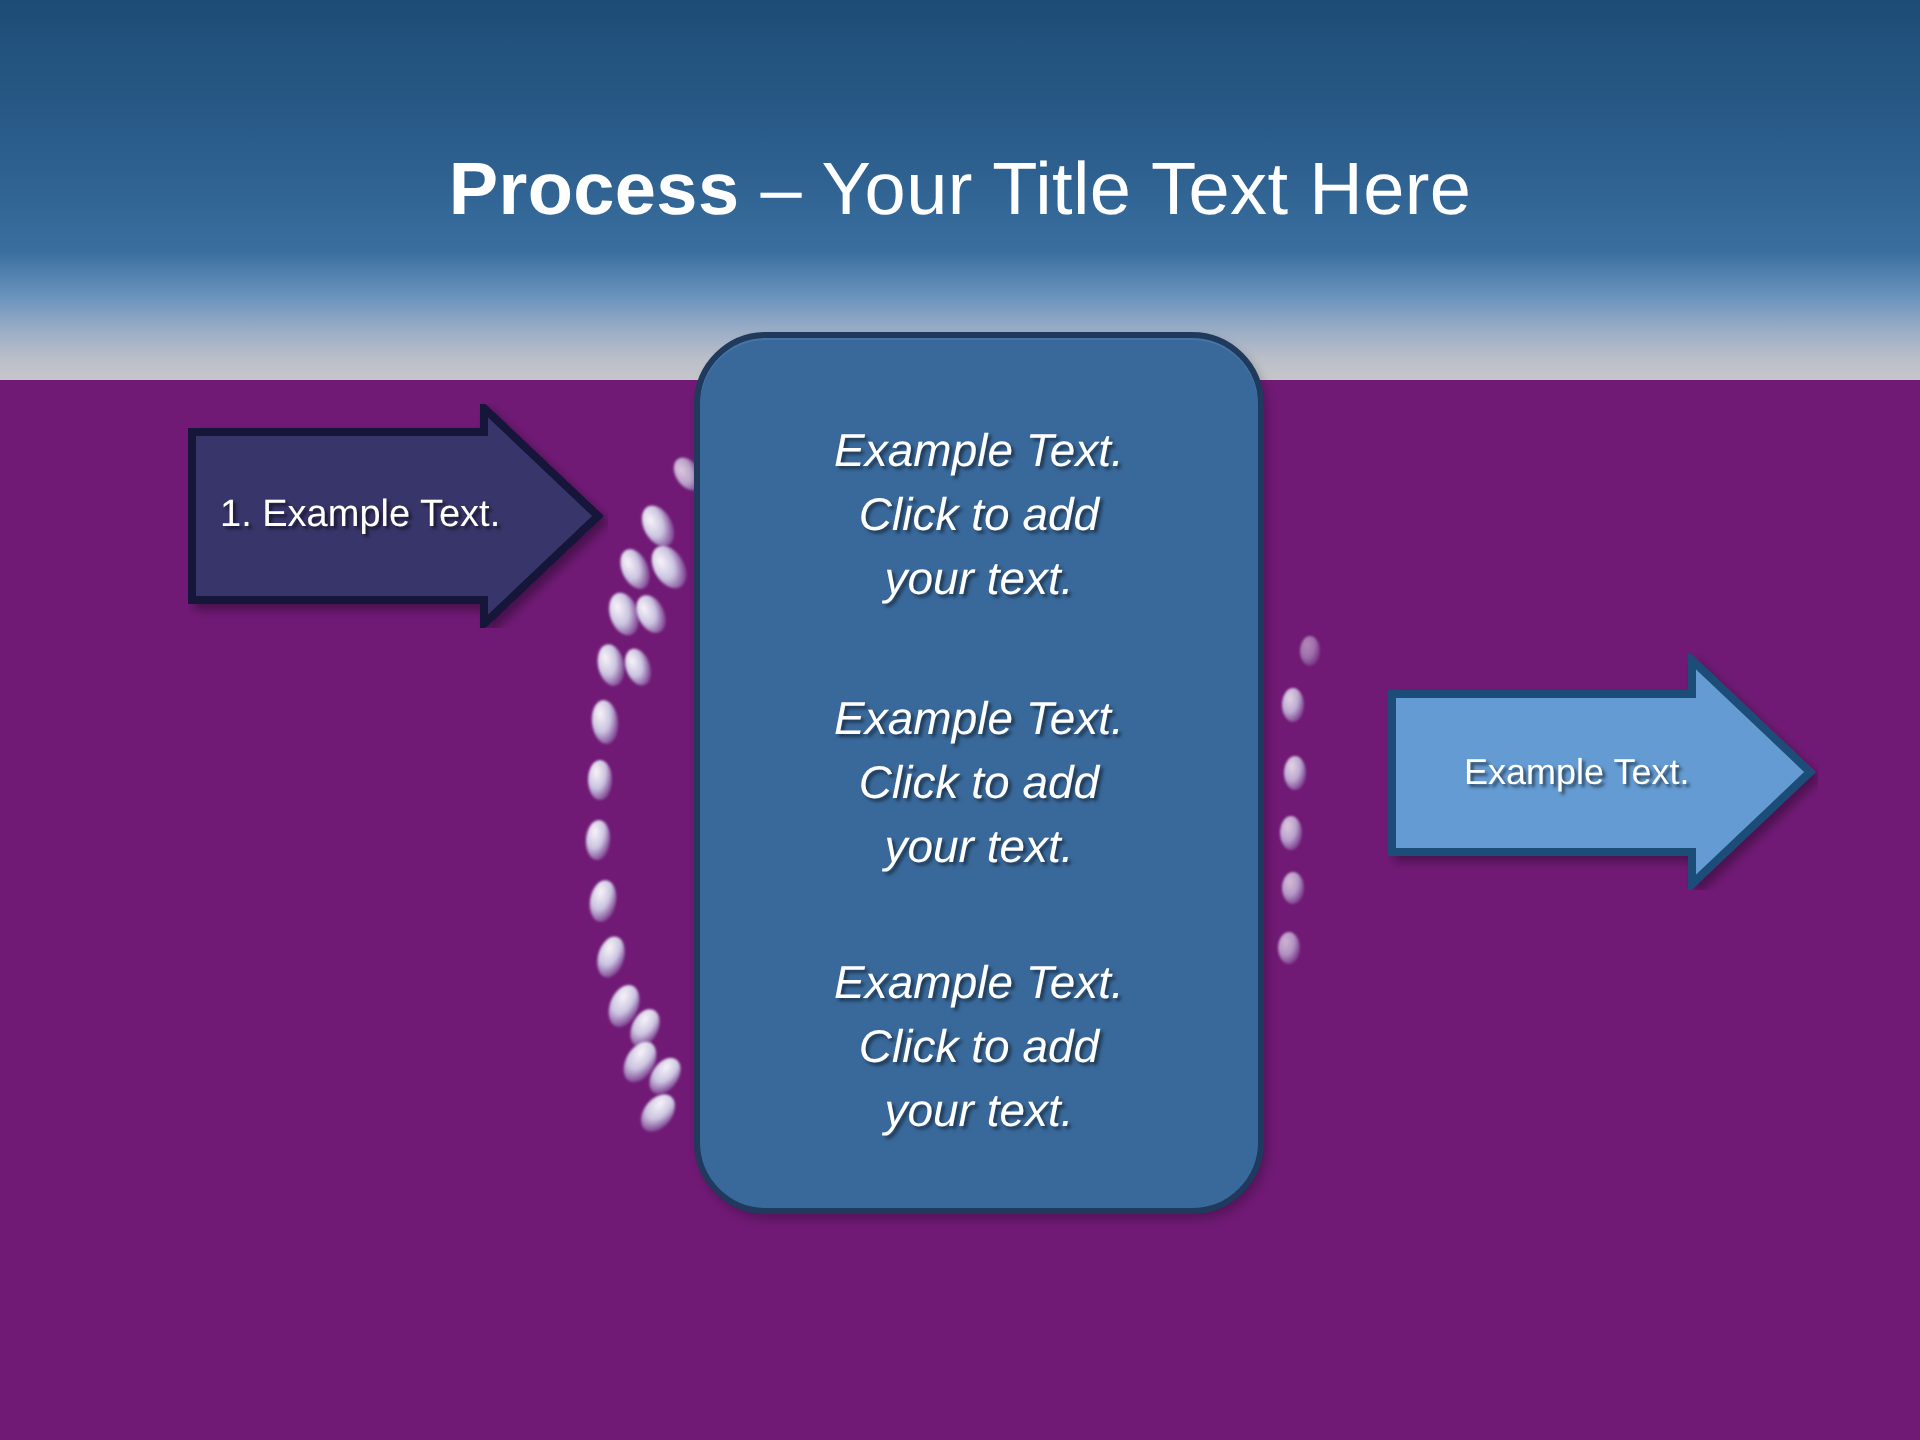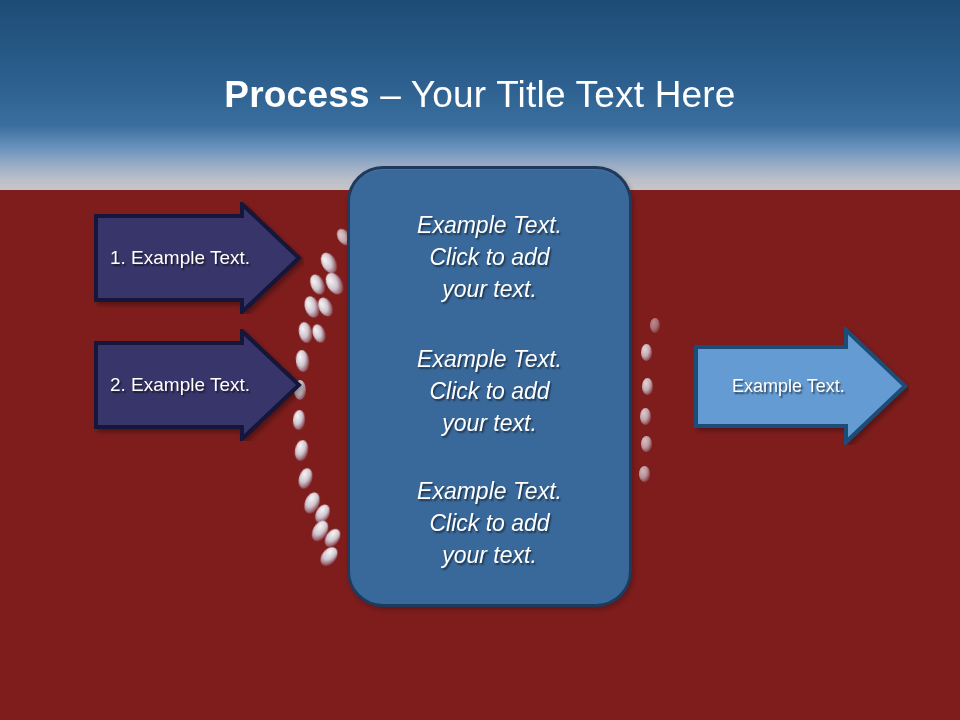--- a/index.html
+++ b/index.html
@@ -6,21 +6,21 @@
     margin: 0;
     padding: 0;
     background: #ffffff;
   }
   #slide {
     position: relative;
     width: 960px;
     height: 720px;
     overflow: hidden;
     font-family: "Liberation Sans", sans-serif;
-    background: #7f1d1d;
+    background: #701a75;
   }
 
   
   #header-band {
     position: absolute;
     left: 0; top: 0;
     width: 960px;
     height: 190px;
     background: linear-gradient(to bottom,
         #1d4c76 0%,
@@ -173,31 +173,20 @@
       <defs>
         <filter id="ashadow1" x="-20%" y="-20%" width="150%" height="150%">
           <feDropShadow dx="3" dy="3" stdDeviation="2.5" flood-color="#000000" flood-opacity="0.35"></feDropShadow>
         </filter>
       </defs>
       <polygon filter="url(#ashadow1)" points="2,14 148,14 148,2 205,56 148,110 148,98 2,98" fill="#37366b" stroke="#15143a" stroke-width="4" stroke-linejoin="miter"></polygon>
     </svg>
     <span class="arrow-label">1. Example Text.</span>
   </div>
 
-  <div class="arrow arrow-left" style="left:94px; top:329px;">
-    <svg class="arrow-svg" width="210" height="112" viewBox="0 0 210 112">
-      <defs>
-        <filter id="ashadow2" x="-20%" y="-20%" width="150%" height="150%">
-          <feDropShadow dx="3" dy="3" stdDeviation="2.5" flood-color="#000000" flood-opacity="0.35"></feDropShadow>
-        </filter>
-      </defs>
-      <polygon filter="url(#ashadow2)" points="2,14 148,14 148,2 205,56 148,110 148,98 2,98" fill="#37366b" stroke="#15143a" stroke-width="4" stroke-linejoin="miter"></polygon>
-    </svg>
-    <span class="arrow-label">2. Example Text.</span>
-  </div>
 
 
   <div id="center-box">
     <div class="center-text blk1">Example Text.
 Click  to add
 your text.</div>
     <div class="center-text blk2">Example Text.
 Click  to add
 your text.</div>
     <div class="center-text blk3">Example Text.

